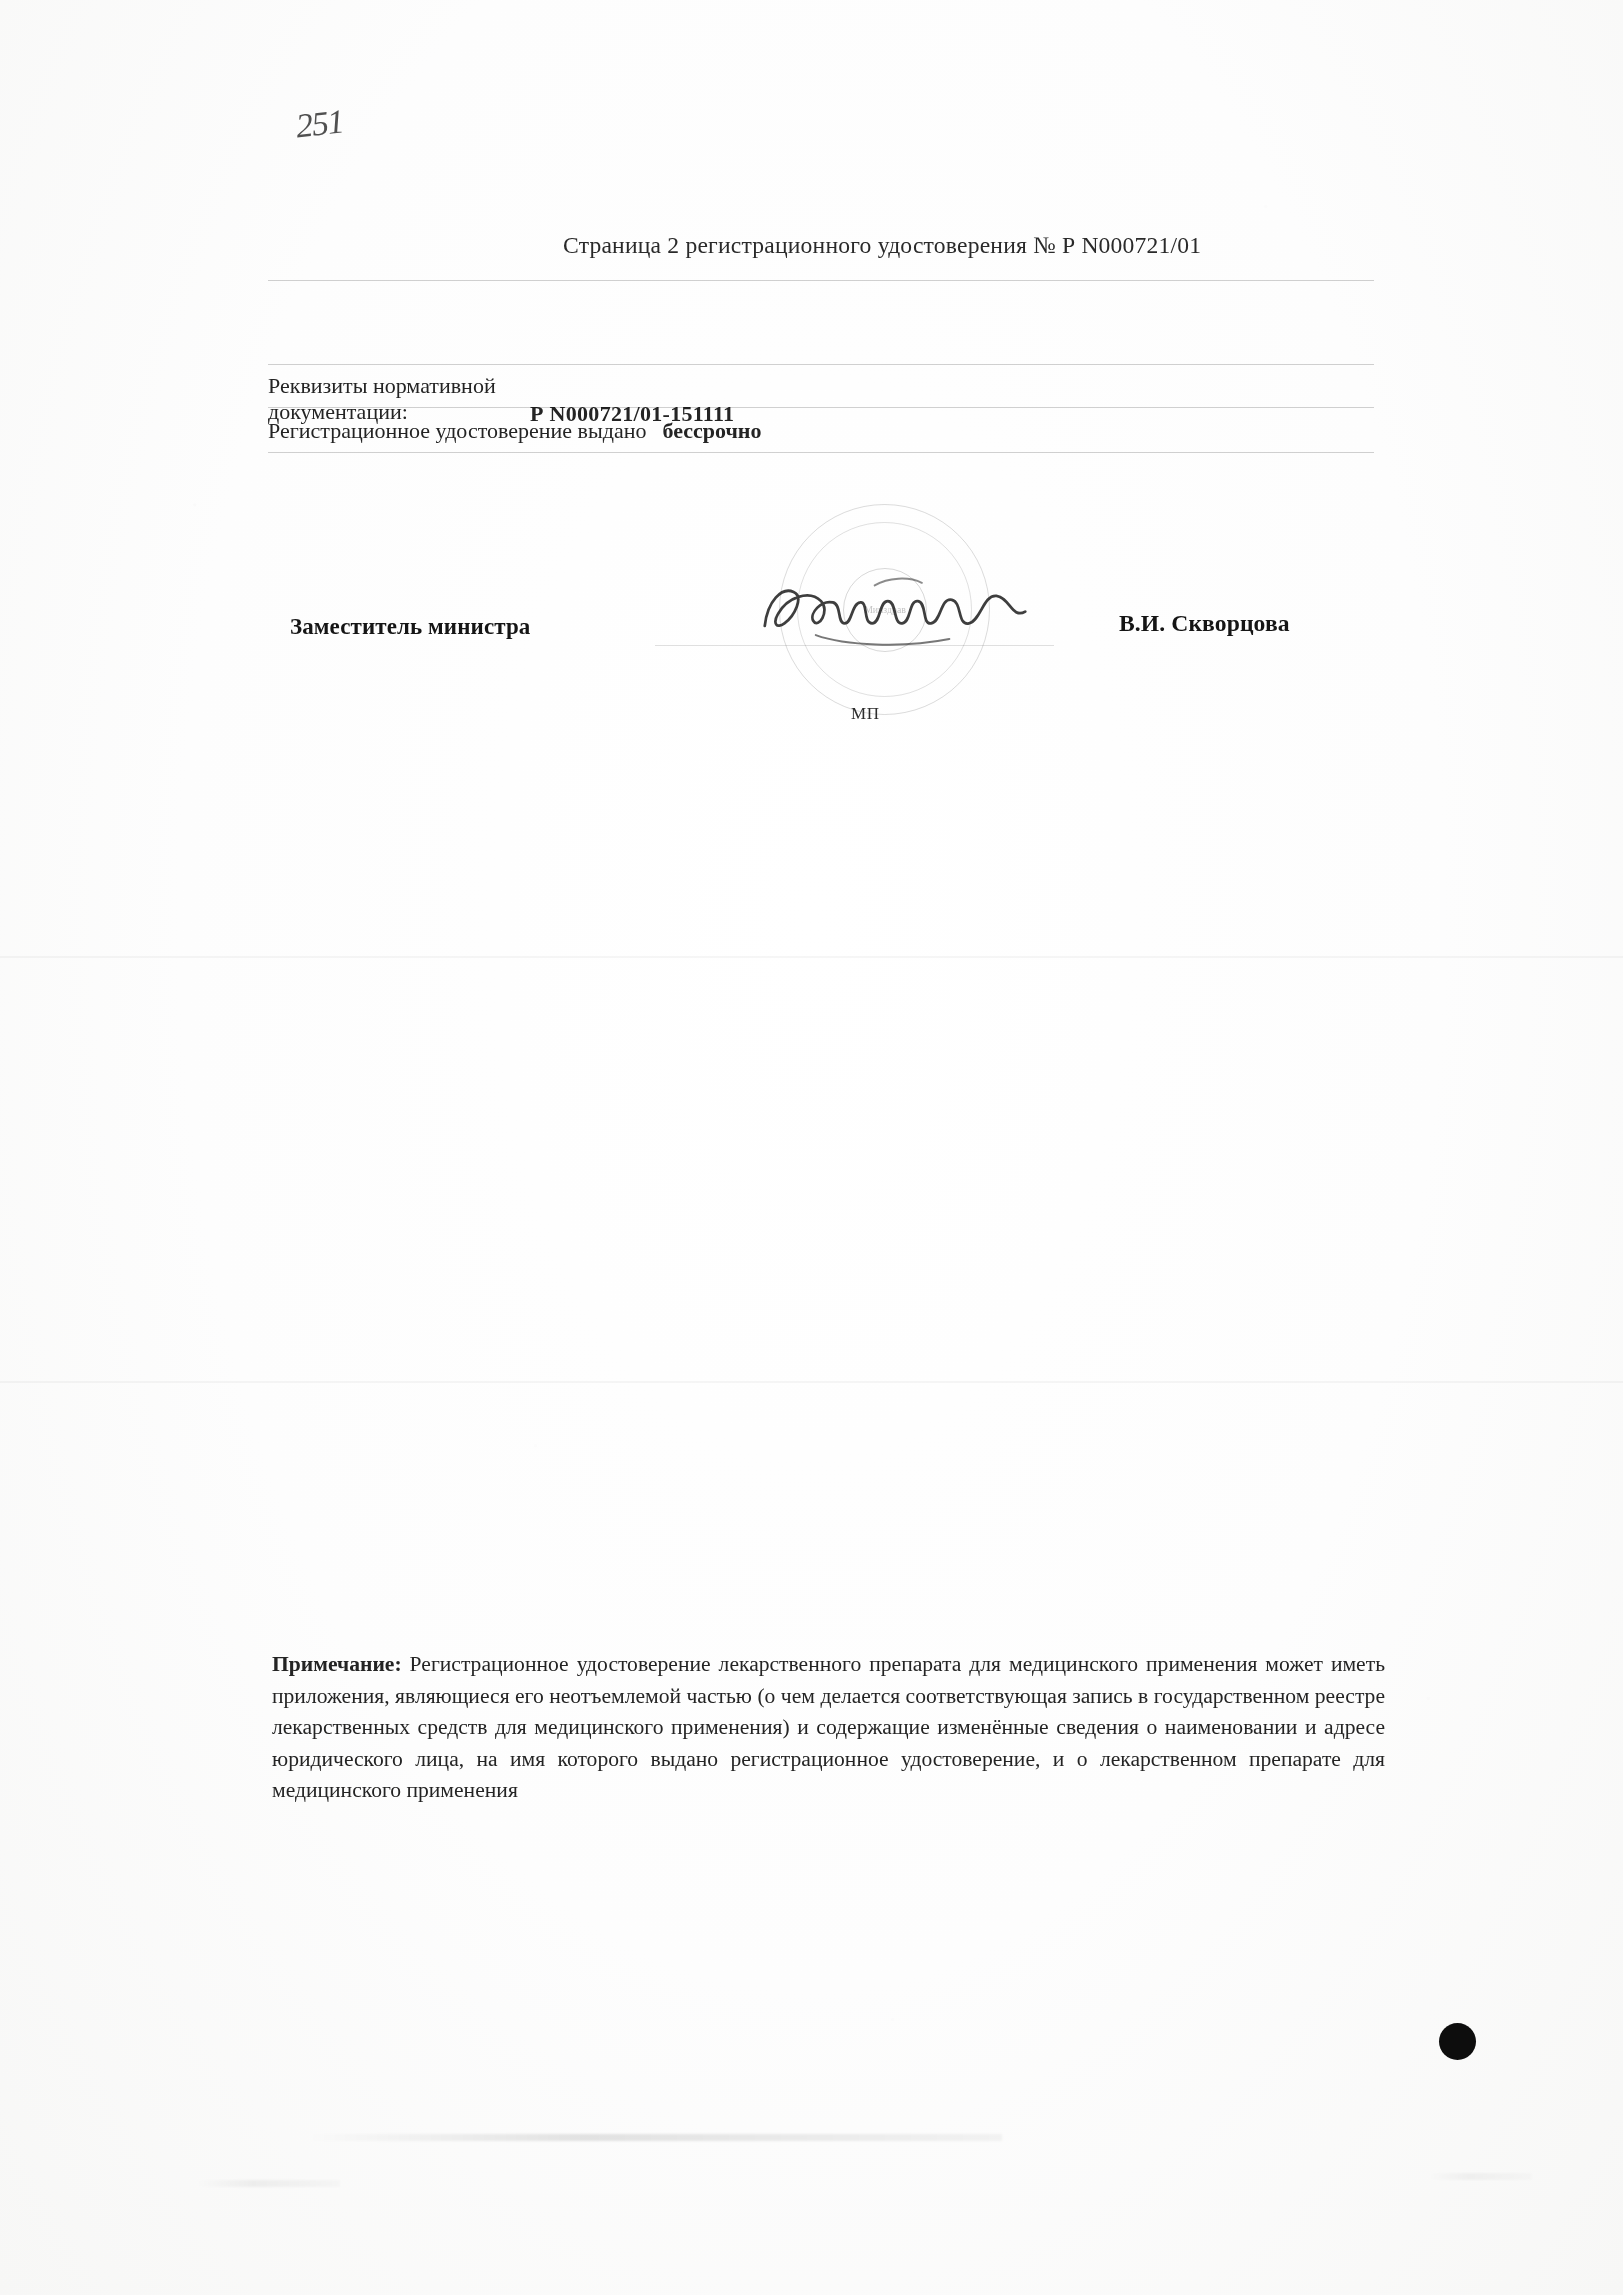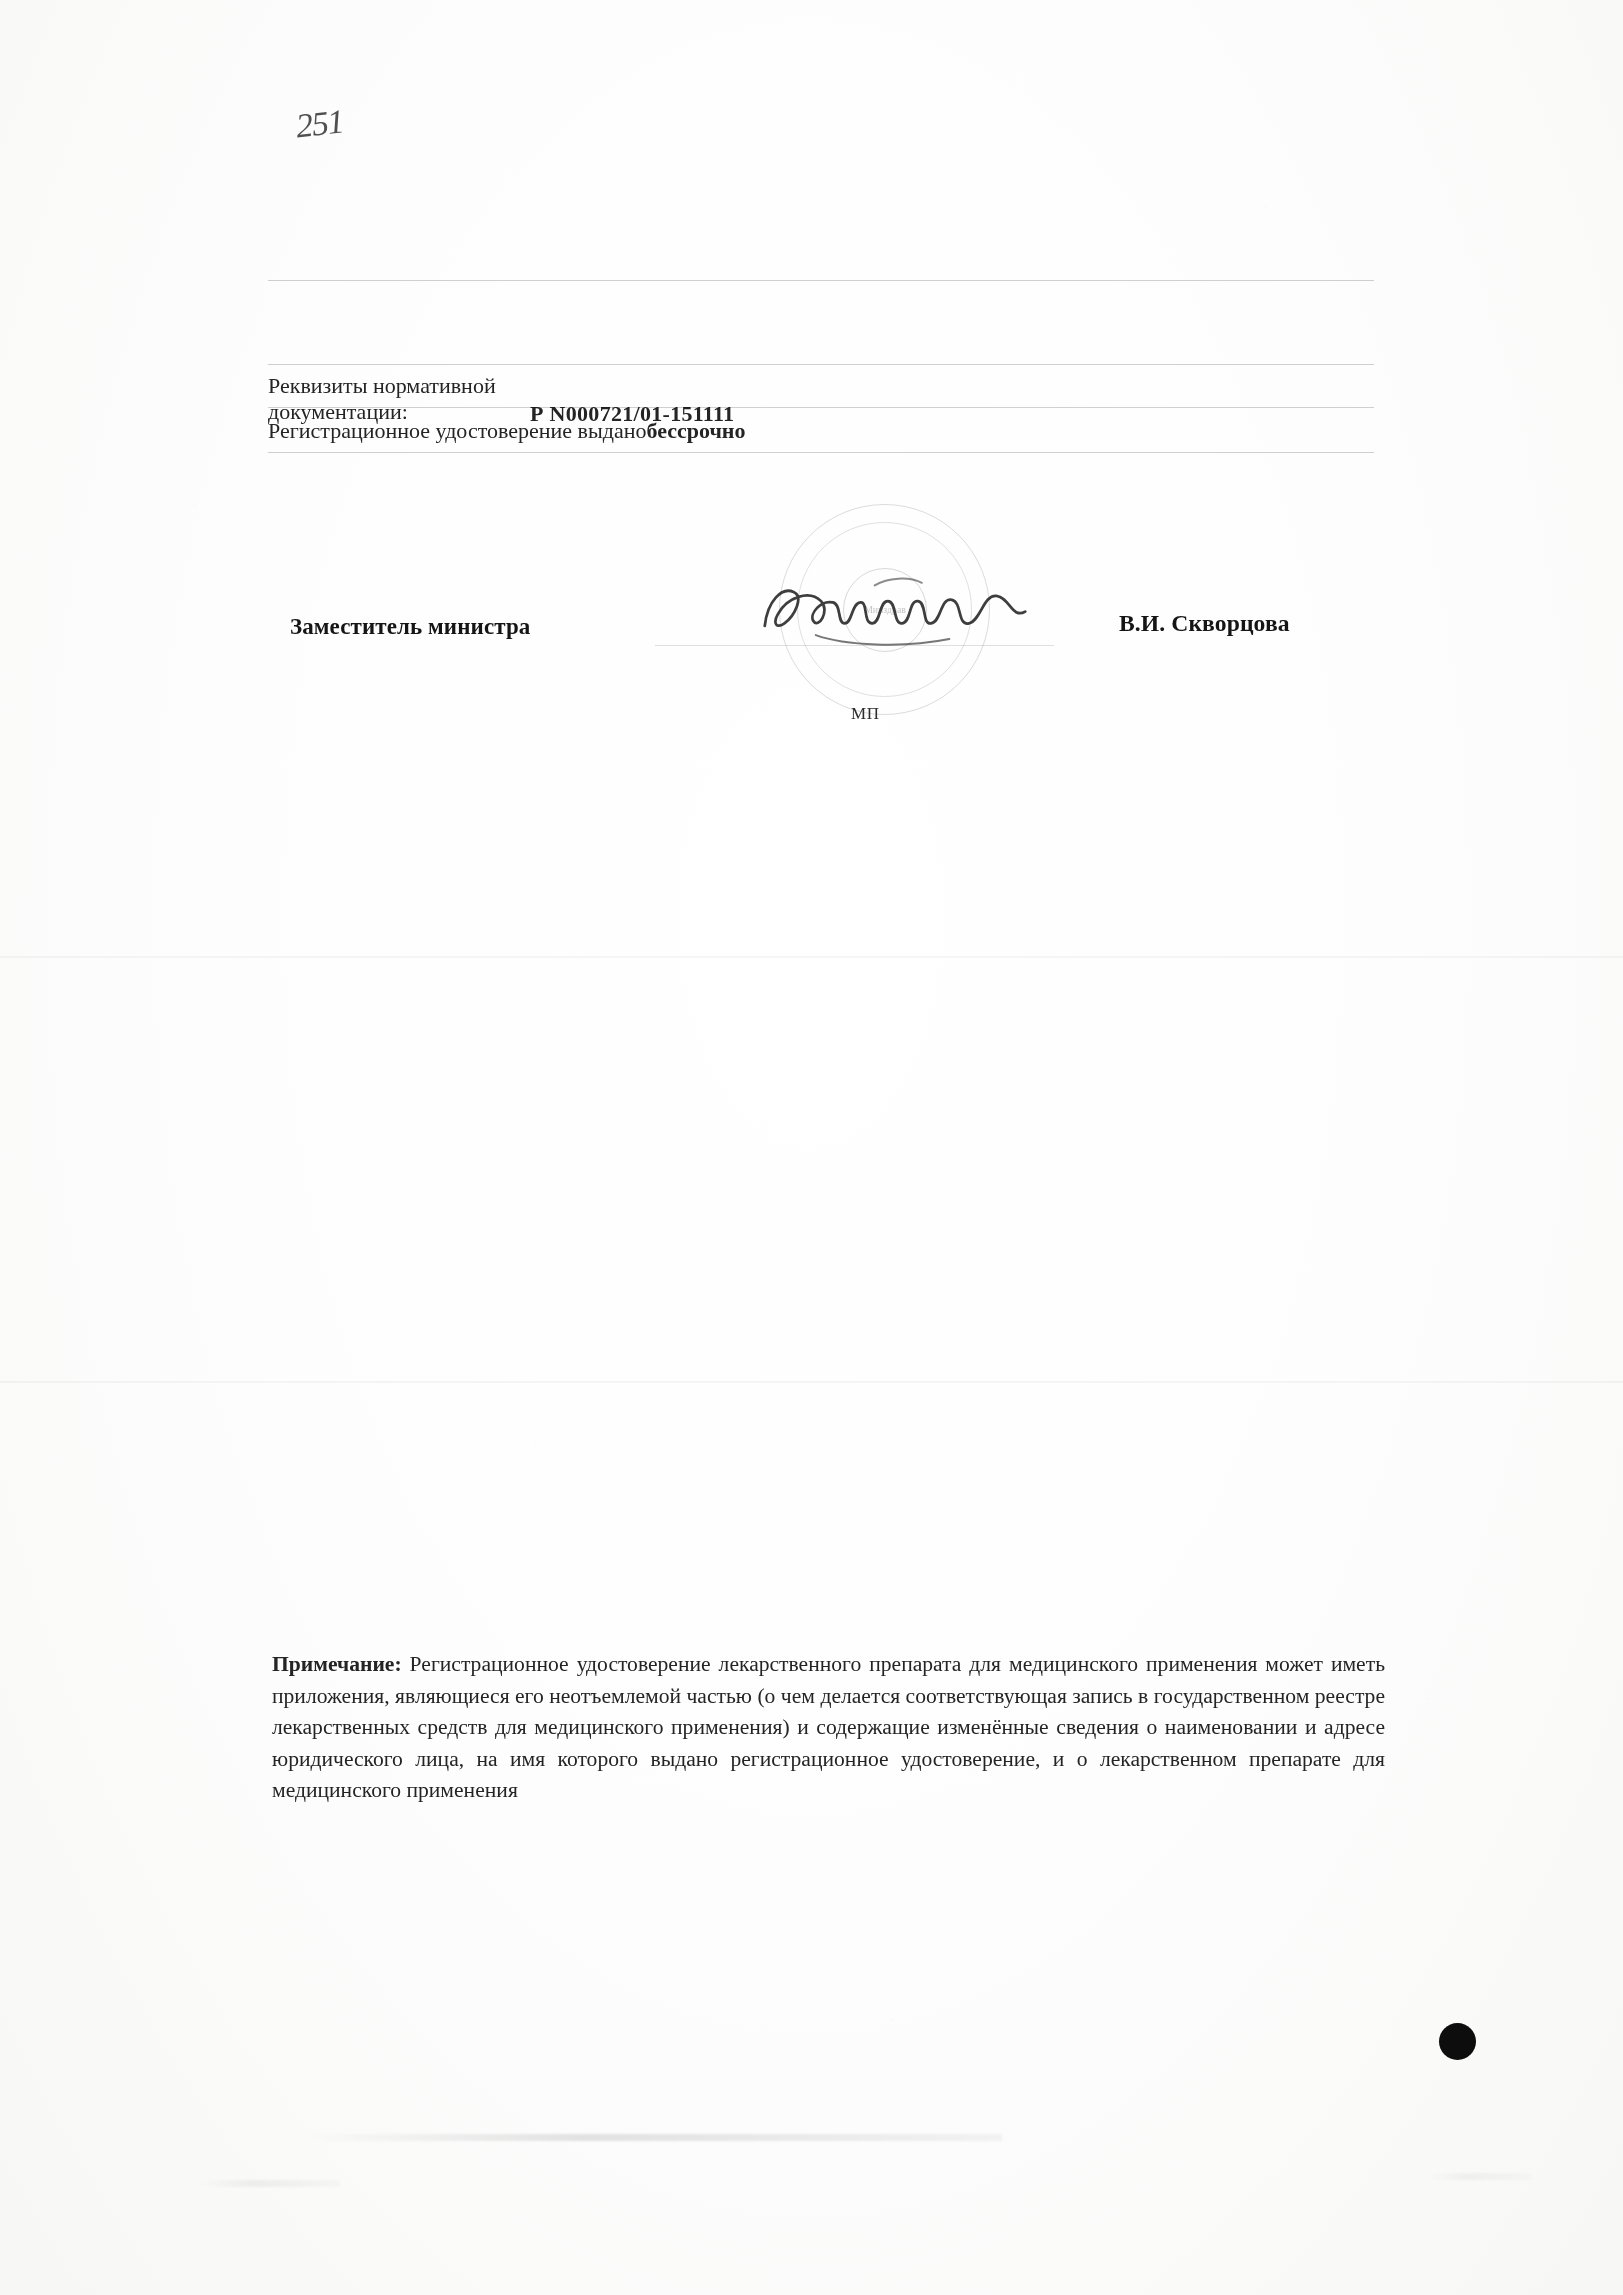--- a/index.html
+++ b/index.html
@@ -86,21 +86,21 @@
     width: 772px;
     line-height: 1.34;
   }
 
   #row-docs { top: 373px; }
   #row-docs .field-label { width: 262px; }
   #row-docs .field-value { font-weight: bold; letter-spacing: 0.3px; margin-top: 28px; }
 
   #row-term { top: 418px; }
   #row-term .field-label { }
-  #row-term .field-value { font-weight: bold; }
+  #row-term .field-value { font-weight: bold; margin-left: 16px; }
 
   .rule {
     position: absolute;
     left: 268px;
     width: 1106px;
     height: 0.7px;
     background: rgba(0,0,0,.18);
   }
   #rule-1 { top: 280px; }
   #rule-2 { top: 364px; }
@@ -229,20 +229,21 @@
 </style>
 </head>
 <body>
 
 <div class="page">
 
   <div class="scan-noise"></div>
 
   <div class="folio">251</div>
 
+  <div class="doc-header">Страница 2  регистрационного удостоверения № Р N000721/01</div>
 
   <div class="rule" id="rule-1"></div>
 
 
   <div class="rule" id="rule-2"></div>
 
   <div class="field-row" id="row-docs">
     <span class="field-label">Реквизиты нормативной документации:</span><span class="field-value">Р N000721/01-151111</span>
   </div>
 

